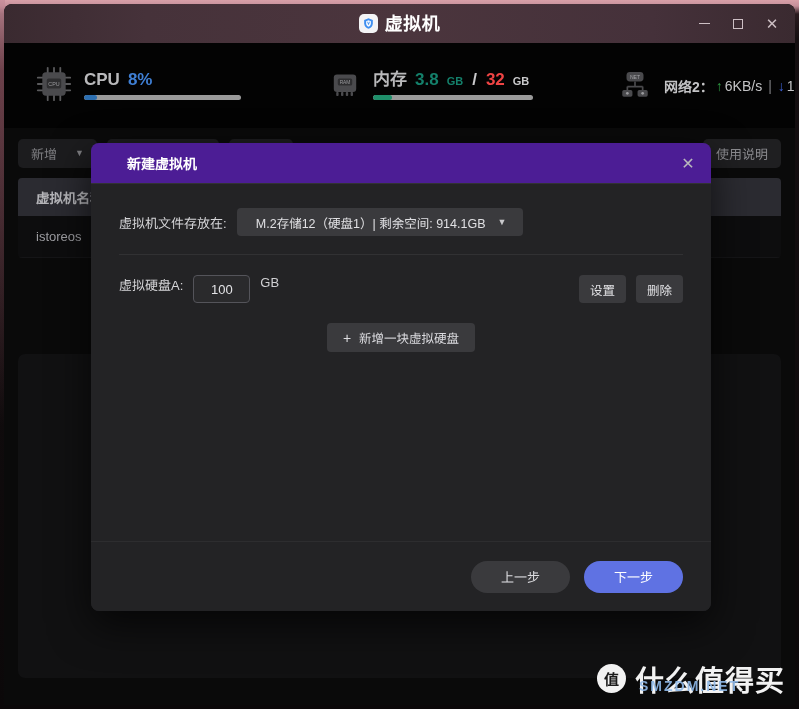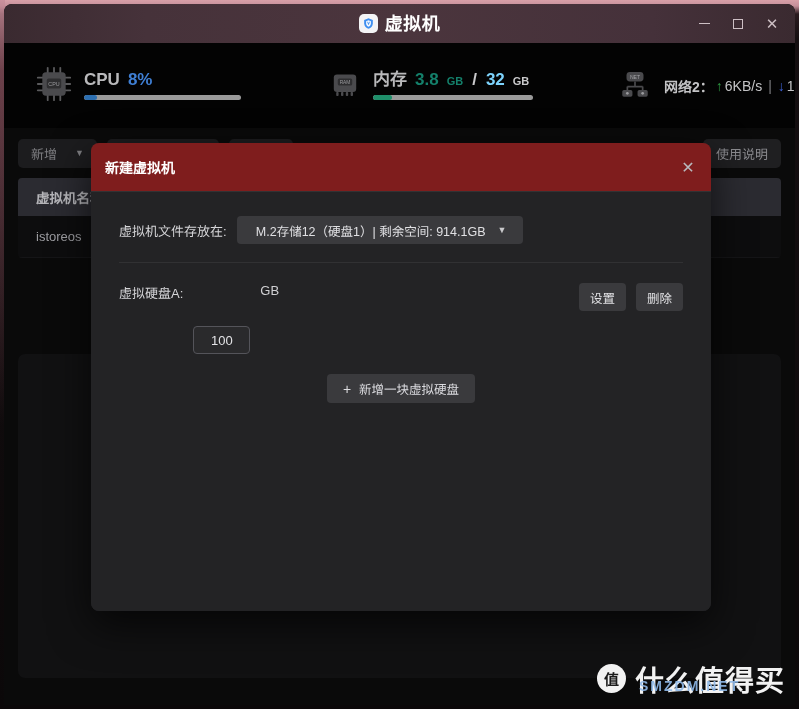--- a/index.html
+++ b/index.html
@@ -118,21 +118,21 @@
     white-space: nowrap;
   }
   .stat-label {
     color: #b9b9bb;
     font-size: 17px;
     font-weight: bold;
   }
   .stat-val-cpu { color: #3f7fd4; font-size: 17px; font-weight: bold; }
   .stat-val-ram { color: #14806b; font-size: 17px; font-weight: bold; }
   .stat-sub { font-size: 11px; font-weight: bold; }
-  .stat-val-total { color: #7dd3fc; font-size: 17px; font-weight: bold; }
+  .stat-val-total { color: #ef4444; font-size: 17px; font-weight: bold; }
   .slash { color: #c9c9cb; font-size: 17px; font-weight: bold; margin: 0 1px; }
 
   .bar-track {
     width: 157px; height: 5px;
     background: #9a9a9a;
     border-radius: 3px;
     overflow: hidden;
   }
   .bar-fill-cpu { height: 100%; width: 8%; background: #2d6fb0; border-radius: 3px; }
   .bar-fill-ram { height: 100%; width: 12%; background: #1f8f6a; border-radius: 3px; }
@@ -219,27 +219,27 @@
     left: 87px; top: 139px;
     width: 620px; height: 468px;
     background: #232325;
     border-radius: 8px;
     box-shadow: 0 14px 40px rgba(0,0,0,.68);
     display: flex;
     flex-direction: column;
     overflow: hidden;
   }
   .modal-head {
-    height: 49px;
+    height: 41px;
     flex: none;
     display: flex; align-items: center;
-    padding: 0 15px 0 14px;
+    padding: 0 15px 0 36px;
     border-bottom: 1px solid #323234;
     position: relative;
-    background: #7f1d1d;
+    background: #4c1d95;
   }
   .modal-title {
     color: #ffffff;
     font-size: 14px;
     font-weight: bold;
   }
   .modal-close {
     position: absolute;
     right: 10px; top: 50%;
     transform: translateY(-50%);
@@ -307,21 +307,20 @@
   .num-input {
     width: 57px; height: 28px;
     background: #2a2a2c;
     border: 1px solid #54545a;
     border-radius: 4px;
     color: #e3e3e6;
     font-size: 13px;
     text-align: center;
     font-family: inherit;
     outline: none;
-    margin-top: 43px;
   }
   .unit { color: #d0d0d3; font-size: 13px; }
   .disk-spacer { flex: 1; }
   .sm-btn {
     height: 28px;
     min-width: 44px;
     padding: 0 11px;
     background: #3a3a3d;
     border: none;
     border-radius: 4px;
@@ -595,20 +594,28 @@
           </div>
 
           <div class="add-wrap">
             <button class="add-btn">
               <span class="plus">+</span>
               <span>新增一块虚拟硬盘</span>
             </button>
           </div>
         </div>
 
+        <div class="modal-foot">
+          <button class="foot-btn prev">
+            <span>上一步</span>
+          </button>
+          <button class="foot-btn next">
+            <span>下一步</span>
+          </button>
+        </div>
       </div>
     </div>
   </div>
 
   <div class="watermark">
     <span class="wm-circle">值</span>
     <span class="wm-text">什么值得买</span>
     <span class="wm-sub">SMZDM.NET</span>
   </div>
 

